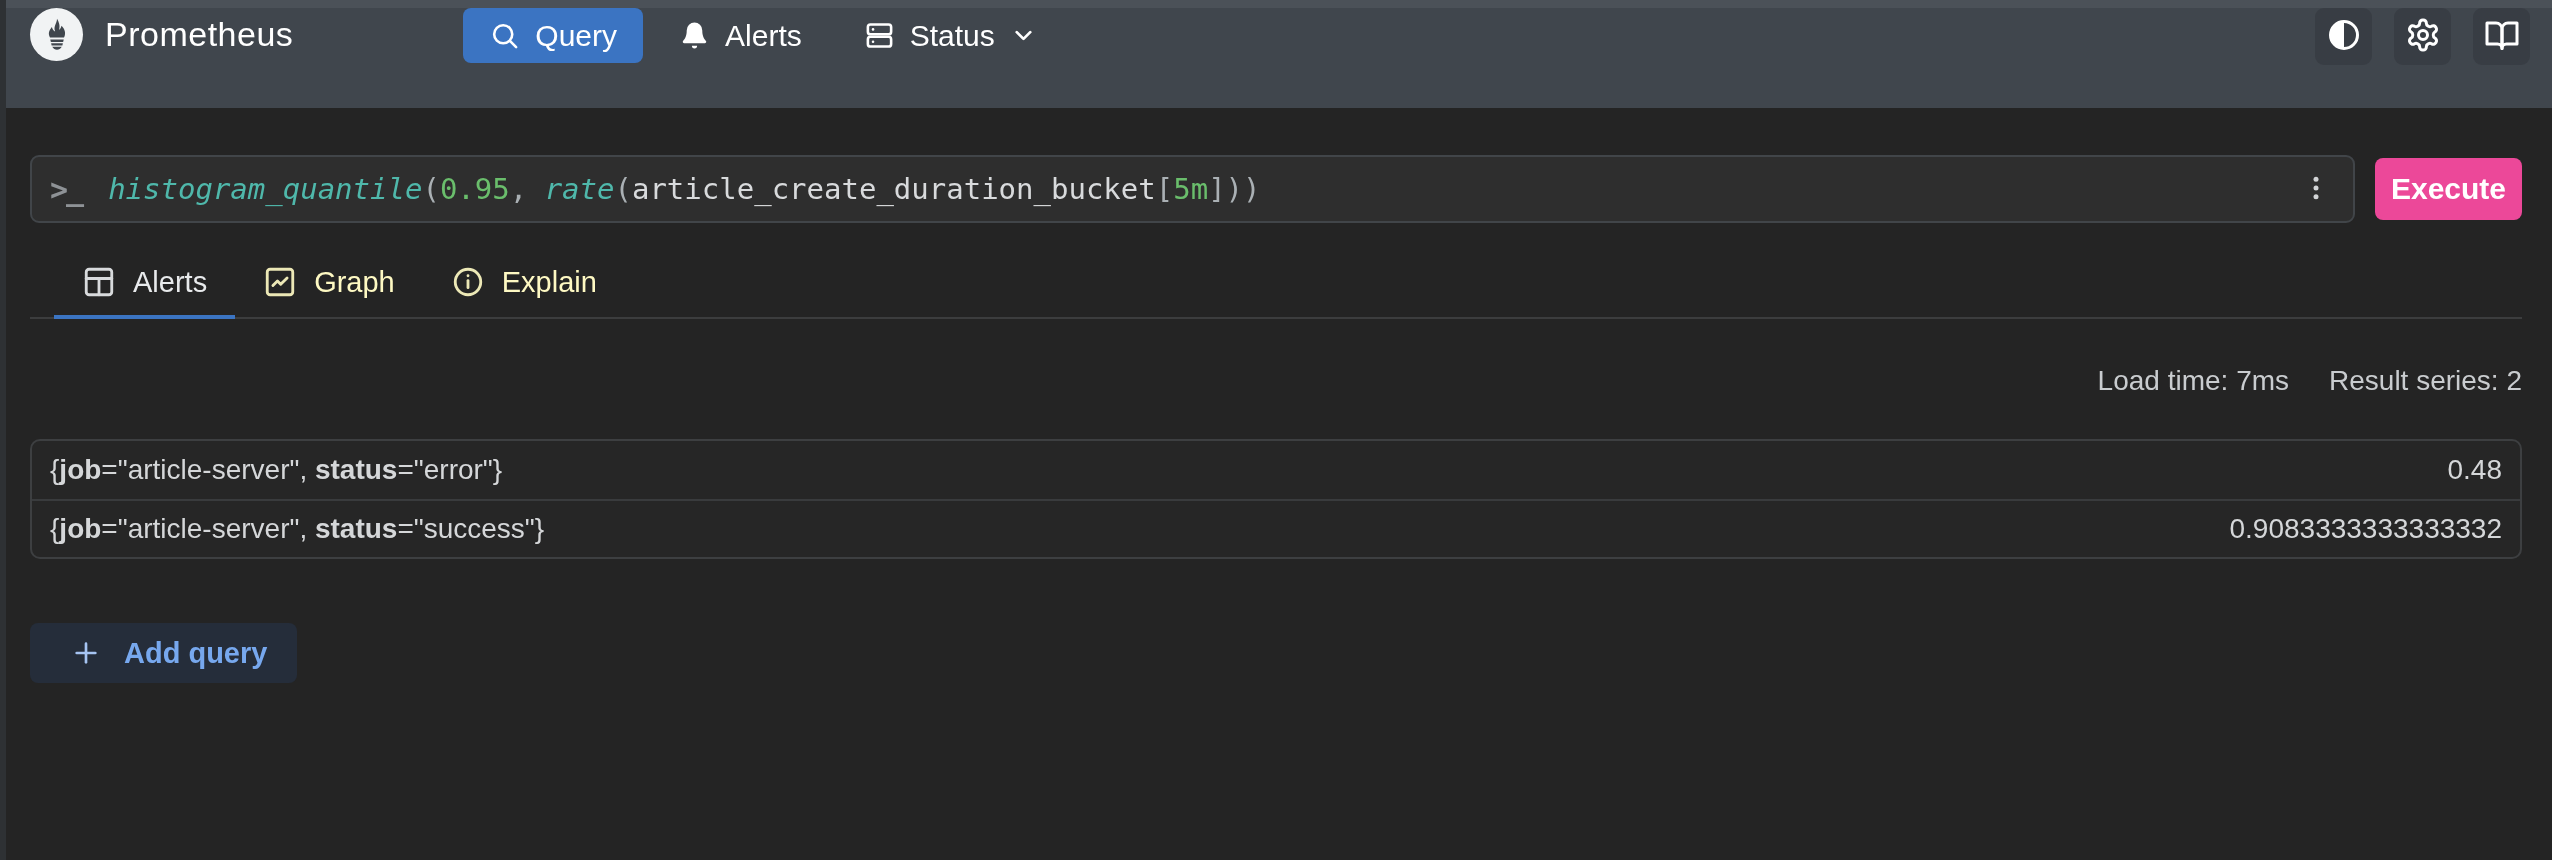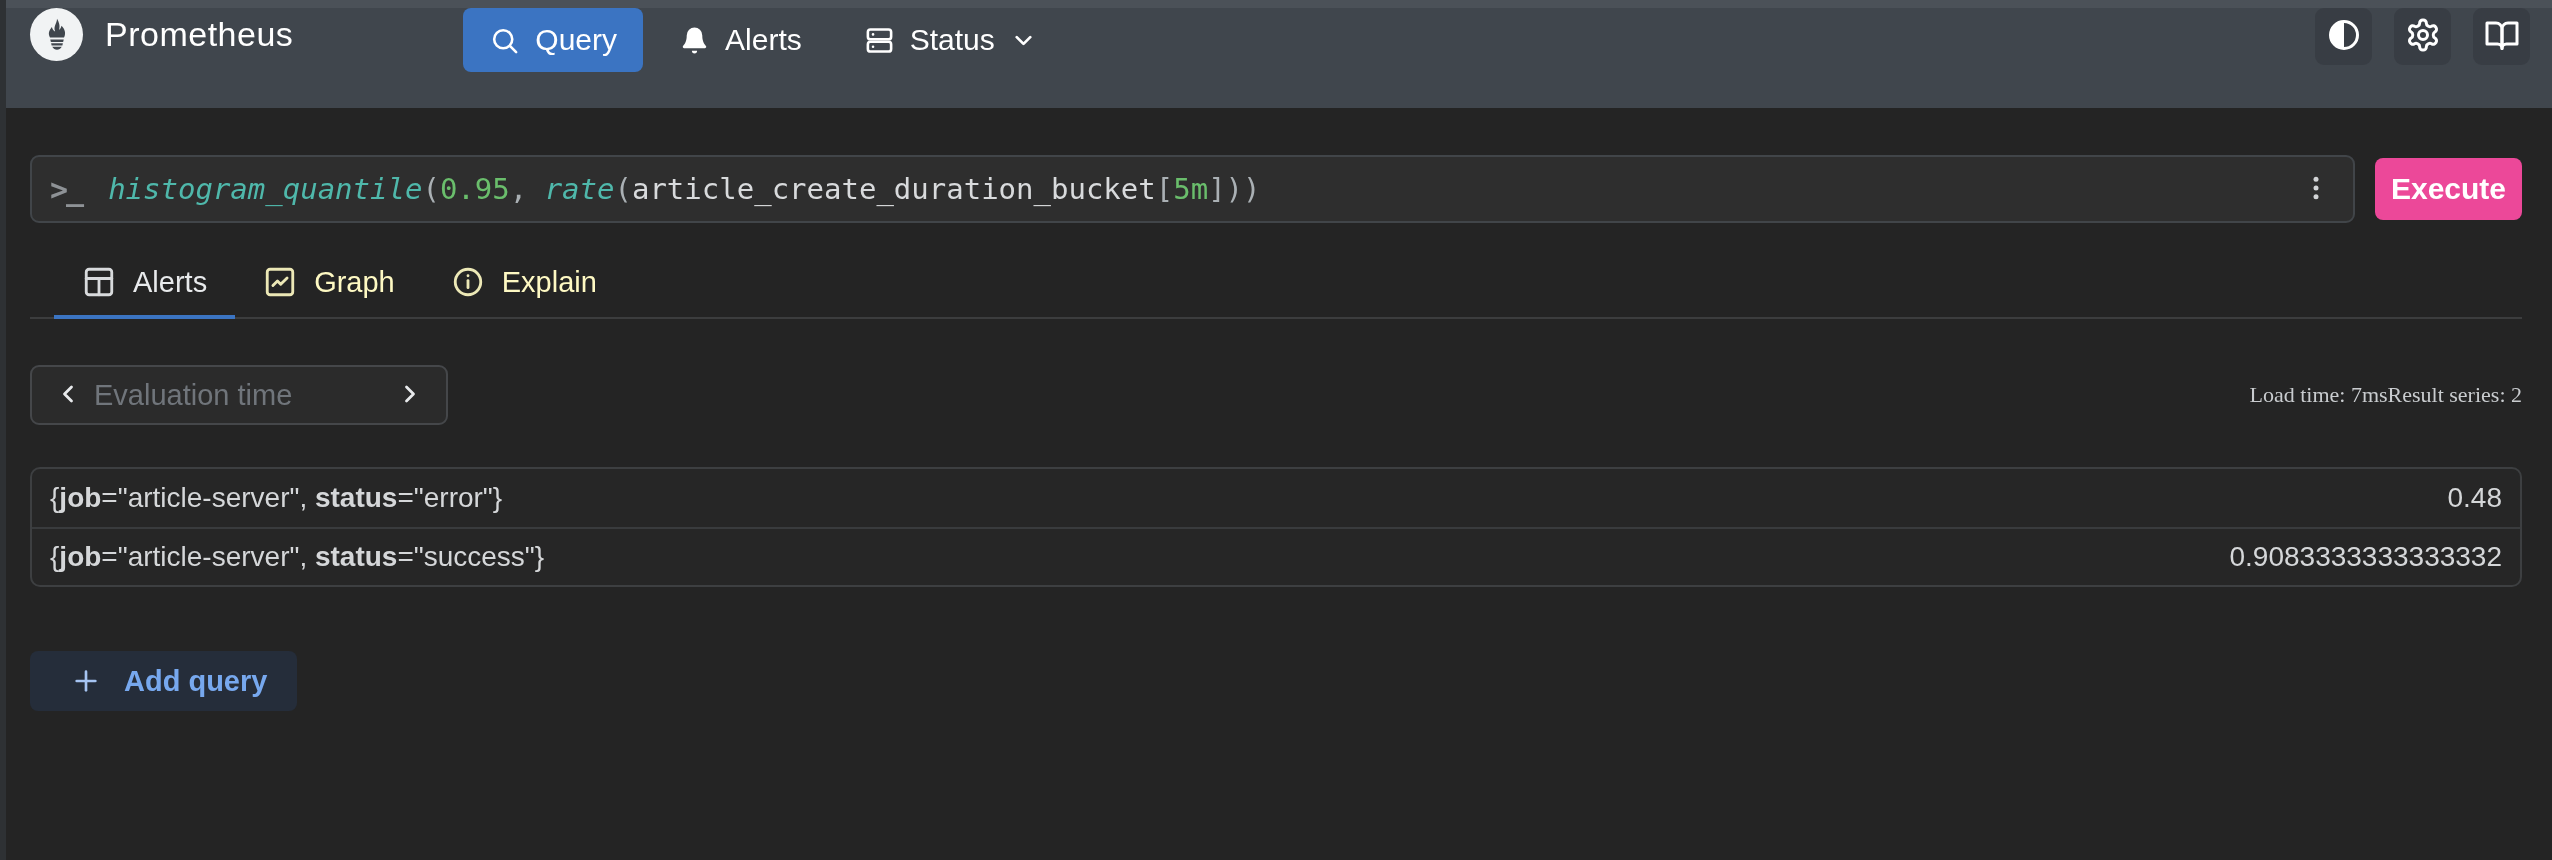--- a/index.html
+++ b/index.html
@@ -7,21 +7,21 @@
 
   
   .window-edge { position:fixed; left:0; top:0; bottom:0; width:6px; background:#2e3134; z-index:50; }
 
   
   .navbar { height:108px; background:#40464d; border-top:8px solid #4b5158; display:flex; align-items:flex-start; padding:0 22px 0 30px; }
   .brand { display:flex; align-items:center; gap:22px; }
   .logo-circle { width:53px; height:53px; border-radius:50%; background:#f1f3f4; display:flex; align-items:center; justify-content:center; }
   .brand-title { color:#ffffff; font-size:34px; font-weight:400; letter-spacing:.5px; }
   .nav-links { display:flex; align-items:center; margin-left:170px; gap:10px; }
-  .nav-link { display:flex; align-items:center; gap:15px; color:#ffffff; font-size:30px; font-weight:500; padding:2px 26px; height:64px; border-radius:8px; cursor:pointer; }
+  .nav-link { display:flex; align-items:center; gap:15px; color:#ffffff; font-size:30px; font-weight:500; padding:2px 26px; height:55px; border-radius:8px; cursor:pointer; }
   .nav-link.active { background:#3b74c2; }
   .nav-link svg { display:block; }
   .nav-right { margin-left:auto; display:flex; align-items:center; gap:22px; }
   .icon-btn { width:57px; height:57px; border-radius:9px; background:#383d44; border:none; color:#ffffff; display:flex; align-items:center; justify-content:center; cursor:pointer; }
 
   
   .main { padding:0 30px; }
   .query-row { margin-top:47px; display:flex; align-items:stretch; gap:20px; }
   .query-input { flex:1; height:68px; background:#2e2e2e; border:2px solid #414549; border-radius:9px; display:flex; align-items:center; padding:0 14px 0 18px; position:relative; cursor:text; }
   .prompt { color:#8e9296; font-family:"DejaVu Sans Mono", monospace; font-size:30px; font-weight:700; letter-spacing:-2px; margin-right:26px; user-select:none; }
@@ -39,21 +39,21 @@
   .tab { display:flex; align-items:center; gap:17px; padding:0 28px; height:70px; color:#fef9c3; font-size:29px; cursor:pointer; border-bottom:4px solid transparent; margin-bottom:-2px; }
   .tab.active { border-bottom-color:#3b74c2; color:#e8eaec; }
   .tab svg { display:block; opacity:.92; }
 
   
   .eval-row { margin-top:46px; display:flex; align-items:center; }
   .eval-control { width:418px; height:60px; background:#2b2b2b; border:2px solid #45474a; border-radius:9px; display:flex; align-items:center; padding:0 18px; }
   .eval-chevron { background:transparent; border:none; color:#e8eaec; width:36px; height:44px; display:flex; align-items:center; justify-content:center; cursor:pointer; }
   .eval-input { flex:1; background:transparent; border:none; outline:none; color:#dfe1e3; font-size:29px; font-family:"Liberation Sans", sans-serif; margin:0 8px; min-width:0; }
   .eval-input::placeholder { color:#70757b; }
-  .stats { margin-left:auto; display:flex; color:#c9cccf; font-size:22px;font-family:Liberation Serif, serif; }
+  .stats { margin-left:auto; display:flex; gap:40px; color:#c9cccf; font-size:28px; }
 
   
   .results { margin-top:42px; border:2px solid #3d3f41; border-radius:10px; background:#262626; overflow:hidden; }
   .result-row { height:58px; display:flex; align-items:center; padding:0 18px; font-size:28px; color:#d5d7d9; }
   .result-row + .result-row { border-top:2px solid #393b3d; }
   .series-name { white-space:nowrap; }
   .series-name b { font-weight:700; }
   .series-value { margin-left:auto; text-align:center; }
 
   
@@ -186,37 +186,20 @@
             <circle cx="12" cy="12" r="9"></circle>
             <path d="M12 11v5"></path>
             <path d="M12 7.5v.1"></path>
           </svg>
       </span>
       <span>Explain</span>
     </div>
   </div>
 
   <div class="eval-row">
-    <div class="eval-control">
-      <button class="eval-chevron">
-        <span>
-          <svg width="28" height="28" viewBox="0 0 24 24" fill="none" stroke="currentColor" stroke-width="2.4" stroke-linecap="round" stroke-linejoin="round">
-              <path d="m15 6-6 6 6 6"></path>
-            </svg>
-        </span>
-      </button>
-      <input class="eval-input" placeholder="Evaluation time" style="">
-      <button class="eval-chevron">
-        <span>
-          <svg width="28" height="28" viewBox="0 0 24 24" fill="none" stroke="currentColor" stroke-width="2.4" stroke-linecap="round" stroke-linejoin="round">
-              <path d="m9 6 6 6-6 6"></path>
-            </svg>
-        </span>
-      </button>
-    </div>
     <div class="stats">
       <span>Load time: 7ms</span>
       <span>Result series: 2</span>
     </div>
   </div>
 
   <div class="results" id="results-body">
       <div class="result-row">
         <span class="series-name"><span>{</span><b>job</b><span>="article-server", </span><b>status</b><span>="error"}</span></span>
         <span class="series-value">0.48</span>

